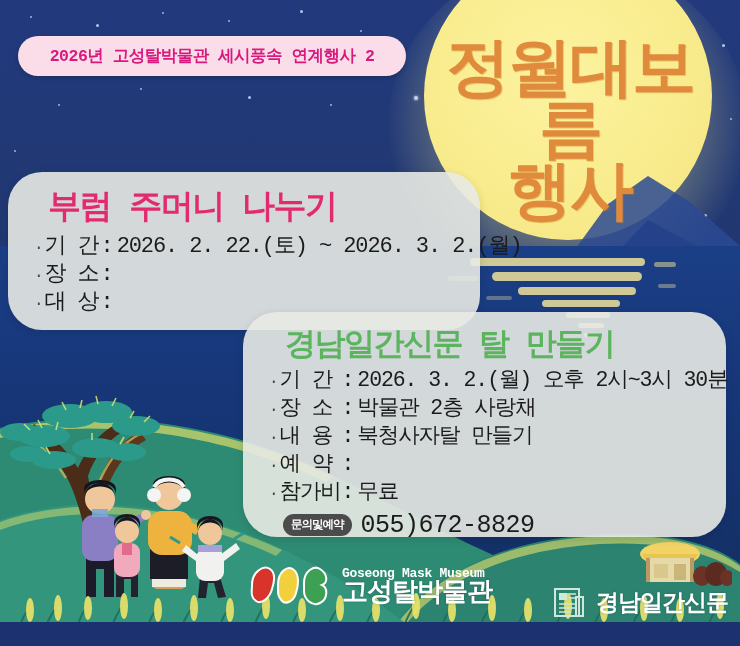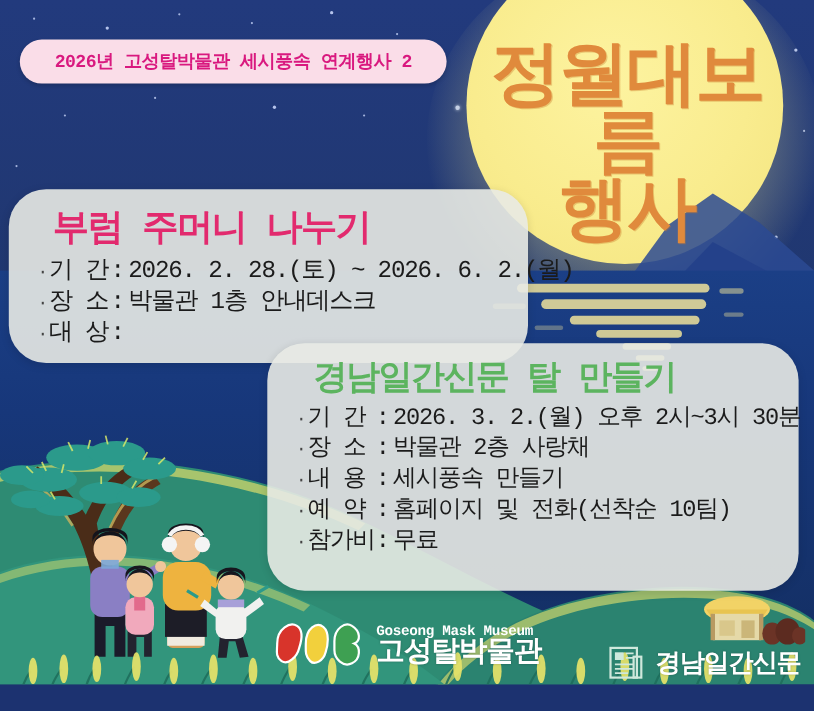--- a/index.html
+++ b/index.html
@@ -342,27 +342,26 @@
     <span class="l2">행사</span>
   </div>
 
   <div id="card-one" class="card">
     <div class="card-title">부럼 주머니 나누기</div>
     <ul class="lines">
       <li>
         <span class="dot">·</span>
         <span class="lbl">기 간</span>
         <span class="sep">:</span>
-        <span class="val">2026. 2. 28.(토) ~ 2026. 6. 2.(월)</span>
+        <span class="val">2026. 2. 22.(토) ~ 2026. 3. 2.(월)</span>
       </li>
       <li>
         <span class="dot">·</span>
         <span class="lbl">장 소</span>
         <span class="sep">:</span>
-        <span class="val">박물관 1층 안내데스크</span>
       </li>
       <li>
         <span class="dot">·</span>
         <span class="lbl">대 상</span>
         <span class="sep">:</span>
       </li>
     </ul>
   </div>
 
   <div id="card-two" class="card">
@@ -377,35 +376,38 @@
       <li>
         <span class="dot">·</span>
         <span class="lbl">장 소</span>
         <span class="sep">:</span>
         <span class="val">박물관 2층 사랑채</span>
       </li>
       <li>
         <span class="dot">·</span>
         <span class="lbl">내 용</span>
         <span class="sep">:</span>
-        <span class="val">세시풍속 만들기</span>
+        <span class="val">북청사자탈 만들기</span>
       </li>
       <li>
         <span class="dot">·</span>
         <span class="lbl">예 약</span>
         <span class="sep">:</span>
-        <span class="val">홈페이지 및 전화(선착순 10팀)</span>
       </li>
       <li>
         <span class="dot">·</span>
         <span class="lbl">참가비</span>
         <span class="sep">:</span>
         <span class="val">무료</span>
       </li>
     </ul>
+    <div id="contact-row">
+      <span id="contact-badge">문의및예약</span>
+      <span id="contact-number">055)672-8829</span>
+    </div>
   </div>
 
   <div id="museum-logo">
     <svg id="museum-mark" viewBox="0 0 86 44">
       <path d="M4 22 C4 8 16 2 22 6 C28 10 26 20 24 26 C22 34 14 42 8 38 C2 34 4 28 4 22 Z" fill="#d8342b" stroke="#fff" stroke-width="2"></path>
       <path d="M30 22 C30 8 40 2 46 7 C52 12 50 24 48 30 C46 38 38 42 34 38 C29 33 30 28 30 22 Z" fill="#f2d03c" stroke="#fff" stroke-width="2"></path>
       <path d="M56 20 C56 8 66 2 72 6 C80 11 80 20 74 22 C80 25 80 36 72 40 C64 44 56 36 56 28 Z" fill="#3ea052" stroke="#fff" stroke-width="2"></path>
     </svg>
     <div id="museum-text">
       <div id="museum-name-en">Goseong Mask Museum</div>

